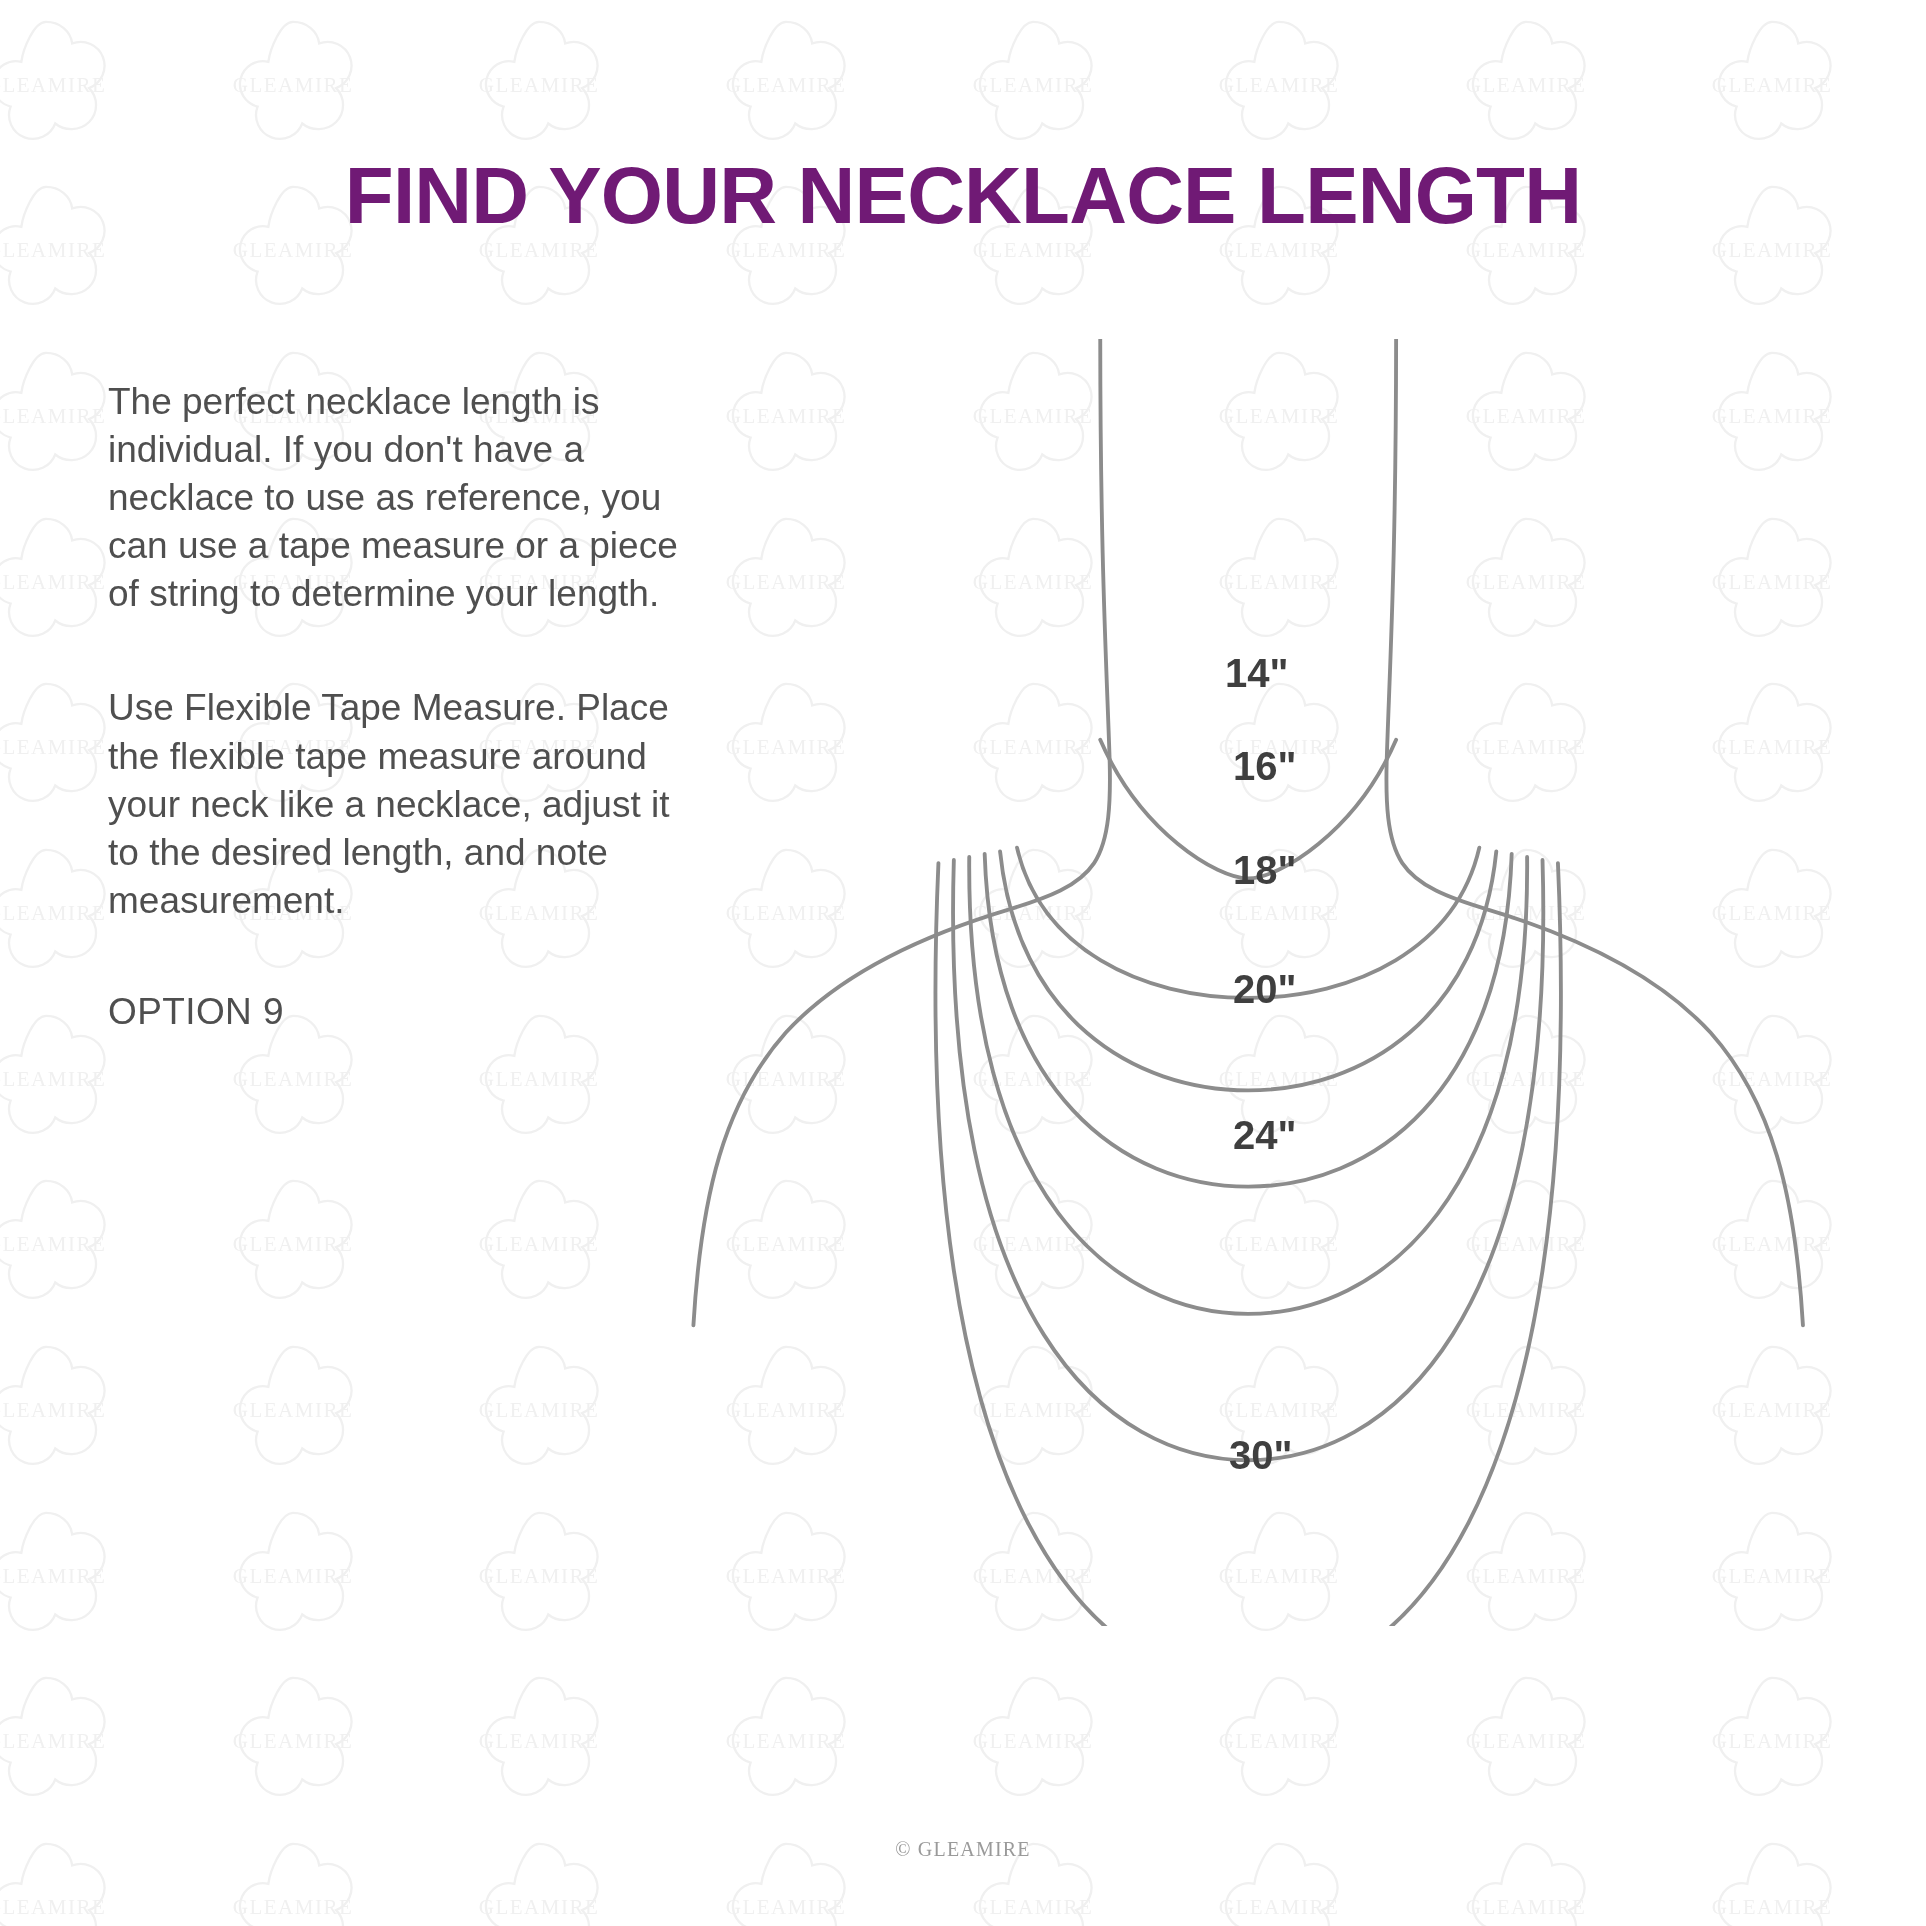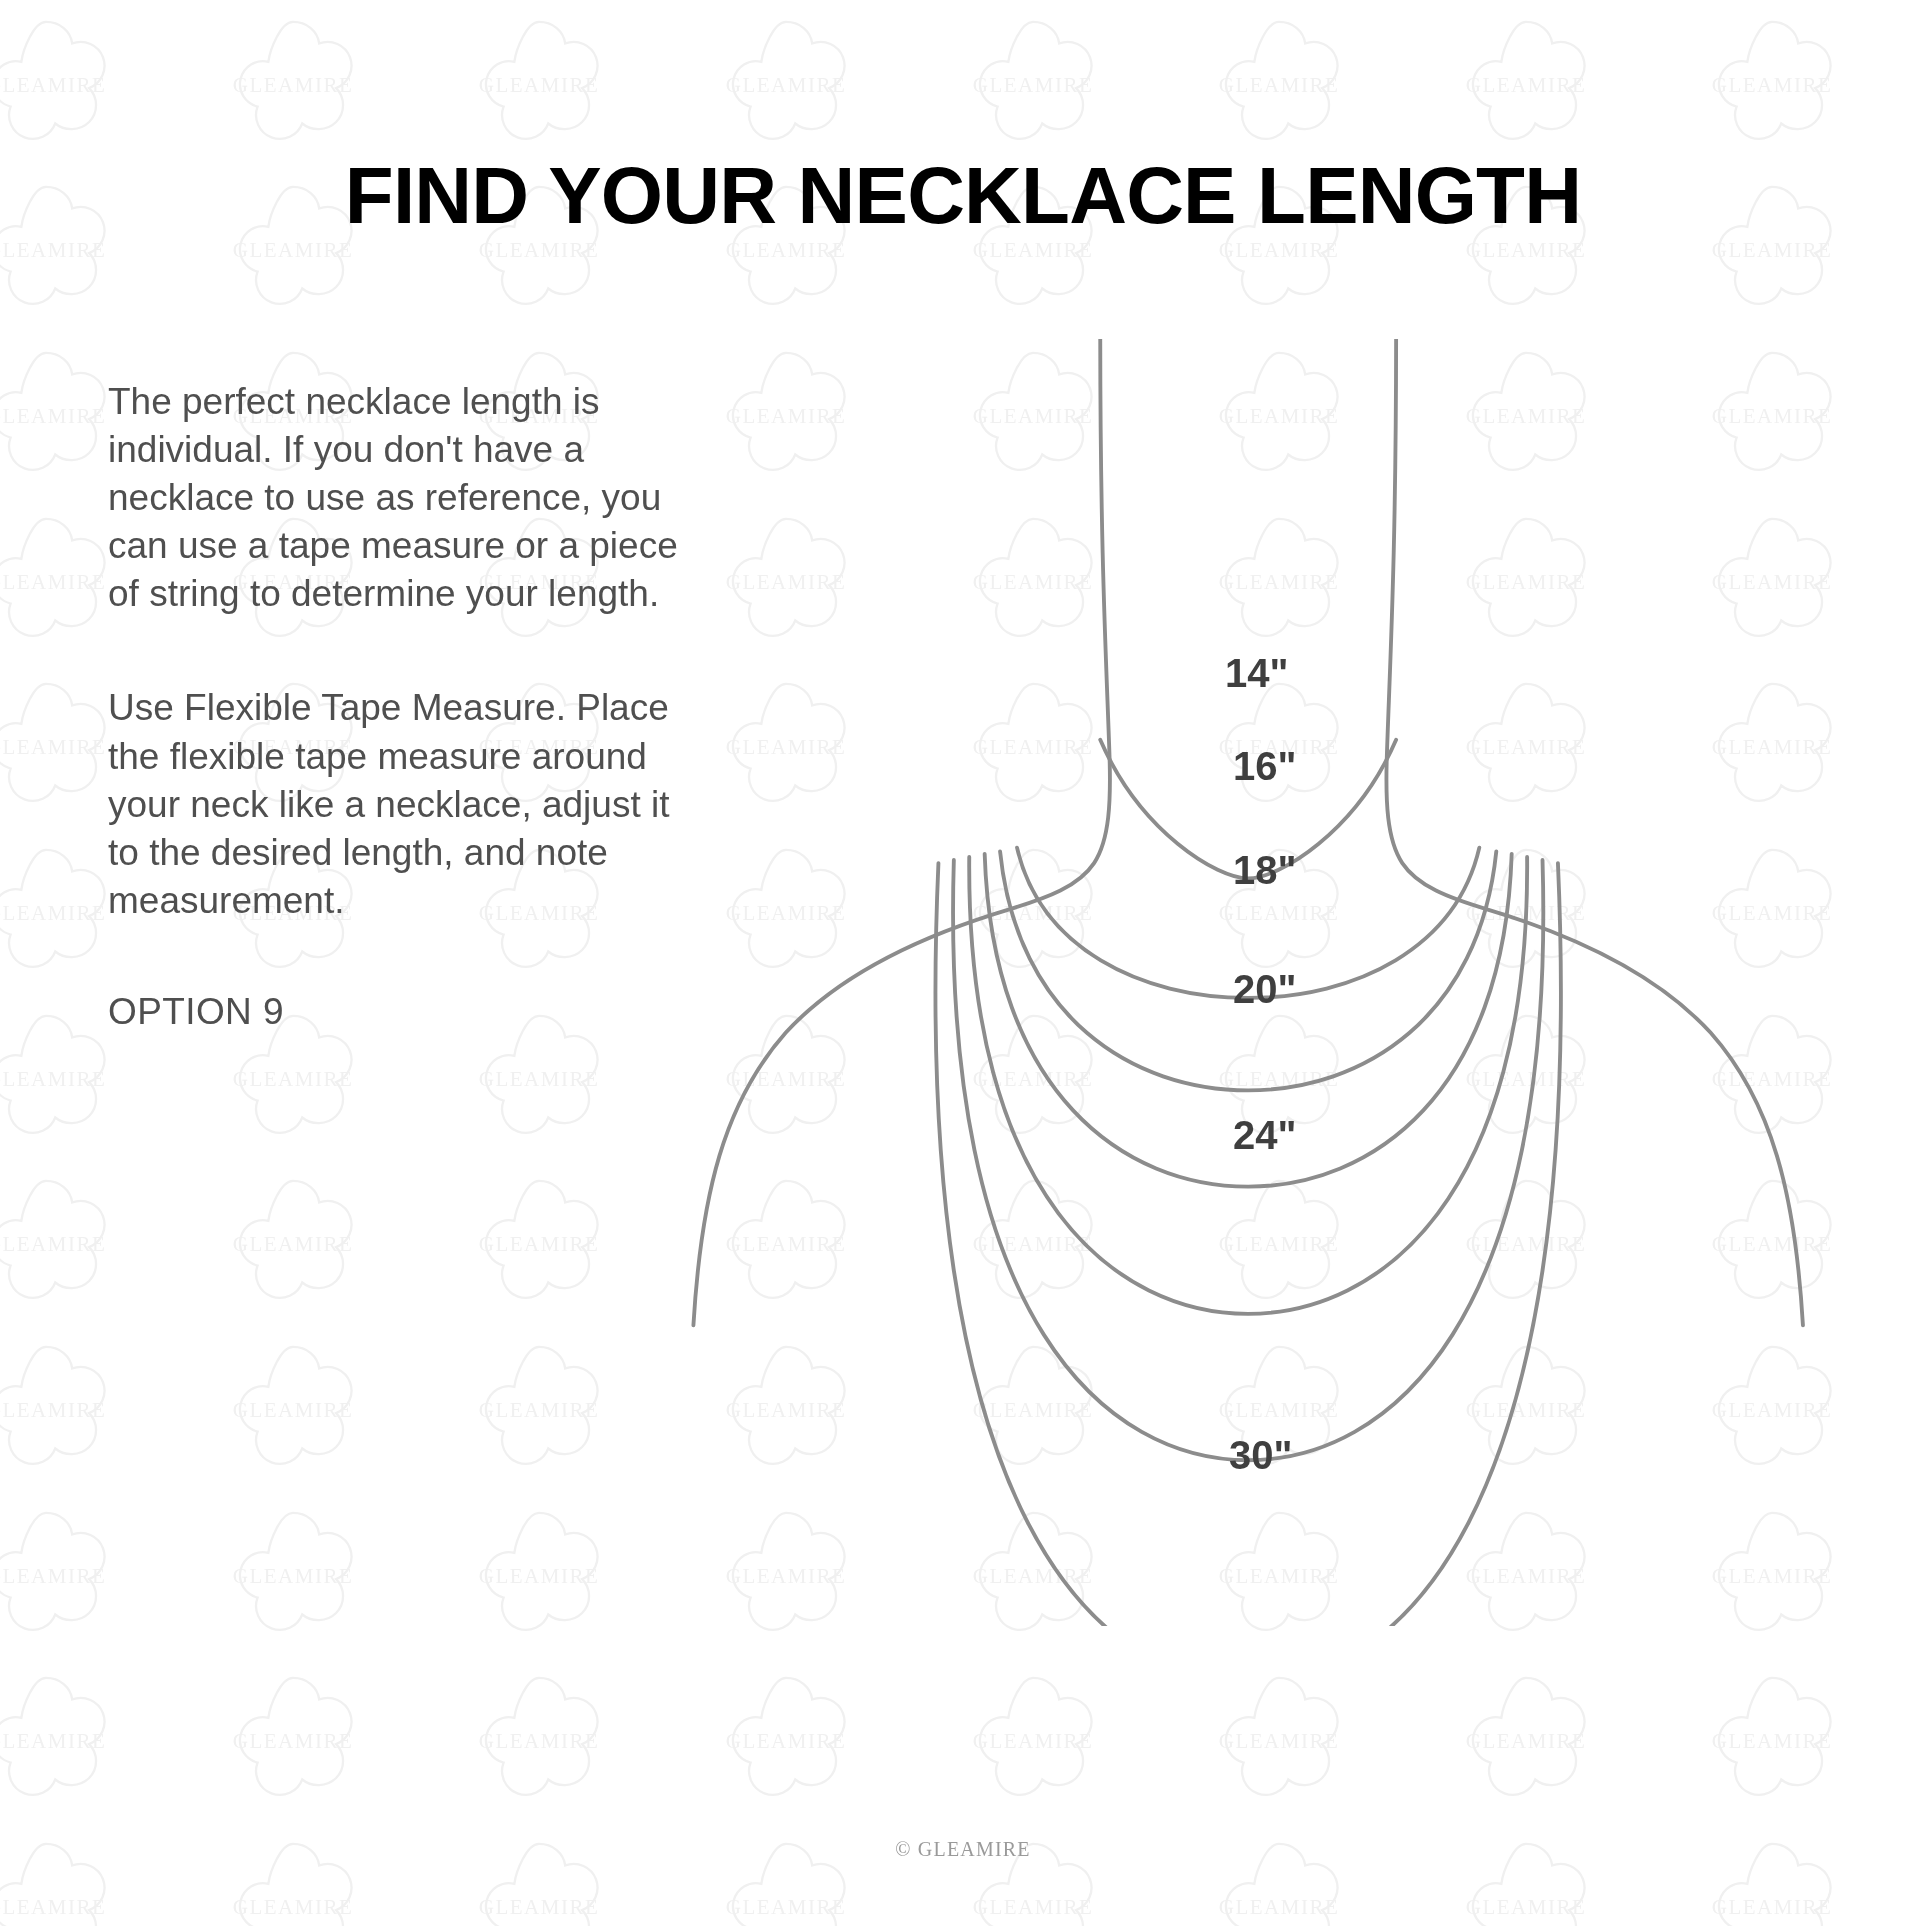--- a/index.html
+++ b/index.html
@@ -45,21 +45,21 @@
   
   #title {
     position: absolute;
     top: 150px;
     left: 0;
     width: 1926px;
     text-align: center;
     font-size: 80px;
     font-weight: bold;
     letter-spacing: -0.8px;
-    color: #000000;
+    color: #701a75;
     z-index: 4;
   }
 
   
   #left-col {
     position: absolute;
     left: 108px;
     top: 378px;
     width: 586px;
     z-index: 4;

